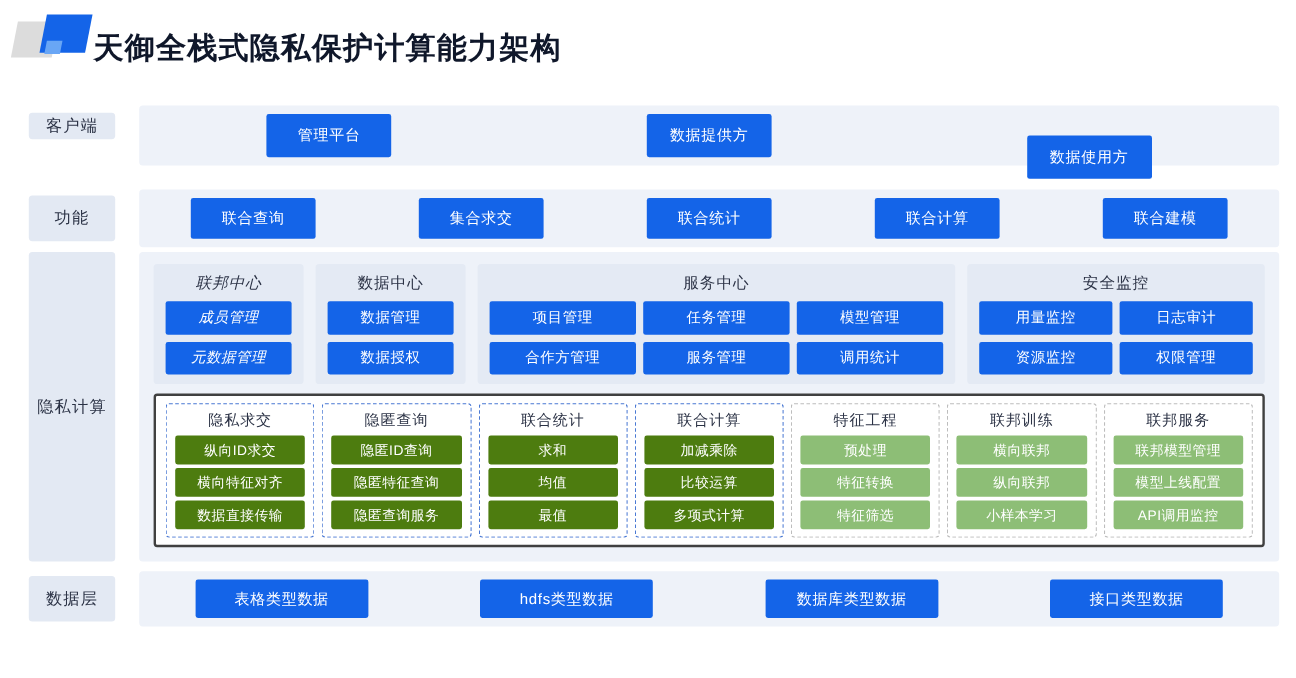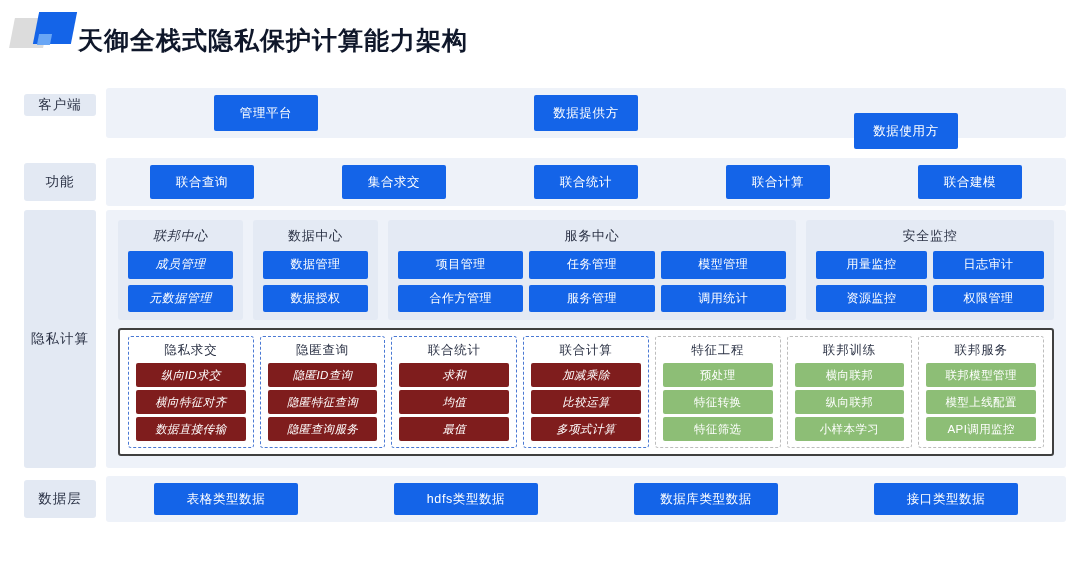--- a/index.html
+++ b/index.html
@@ -37,21 +37,21 @@
   .row{position:absolute;}
   .row-label{
     position:absolute;left:24px;
     width:72px;
     background:#e3e9f3;border-radius:3px;
     color:#2b3245;font-size:13.5px;
     display:flex;align-items:center;justify-content:center;
     letter-spacing:1px;
   }
   .row-body{
-    position:absolute;left:106px;right:14px;
+    position:absolute;left:116px;right:14px;
     background:#eef2f9;border-radius:3px;
   }
 
   
   .dist{position:absolute;top:0;left:0;right:0;bottom:0;
     display:flex;align-items:center;justify-content:space-around;}
   .dist .cell{
     background:#1464e8;color:#fff;font-size:12.5px;
     display:flex;align-items:center;justify-content:center;
     letter-spacing:.6px;border-radius:2px;white-space:nowrap;
@@ -107,21 +107,21 @@
   .card-title{
     text-align:center;color:#2b3245;font-size:12.5px;
     line-height:19px;margin-bottom:3px;letter-spacing:.8px;white-space:nowrap;
   }
   .card-items{flex:1;display:flex;flex-direction:column;gap:3px;}
   .card-item{
     flex:1;display:flex;align-items:center;justify-content:center;
     color:#ffffff;font-size:11.5px;letter-spacing:.4px;
     border-radius:2px;white-space:nowrap;
   }
-  .orange .card-item{background:#7f1d1d;font-style:italic;}
+  .orange .card-item{background:#4d7c0f;}
   .green  .card-item{background:#8dbe76;}
 </style>
 </head>
 <body>
 
 <div class="header">
   <div class="logo-wrap">
     <div class="logo-gray"></div>
     <div class="logo-blue"></div>
     <div class="logo-blue-corner"></div>

